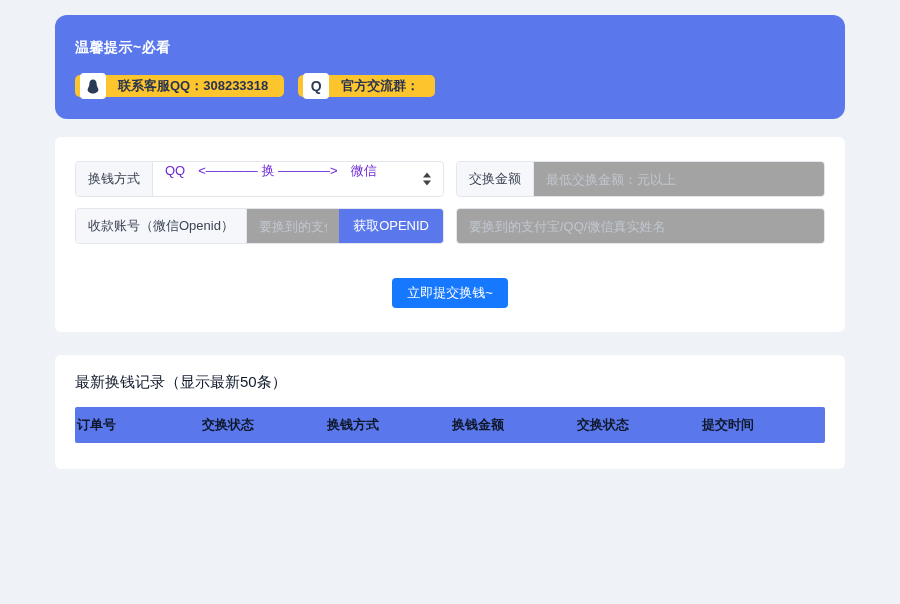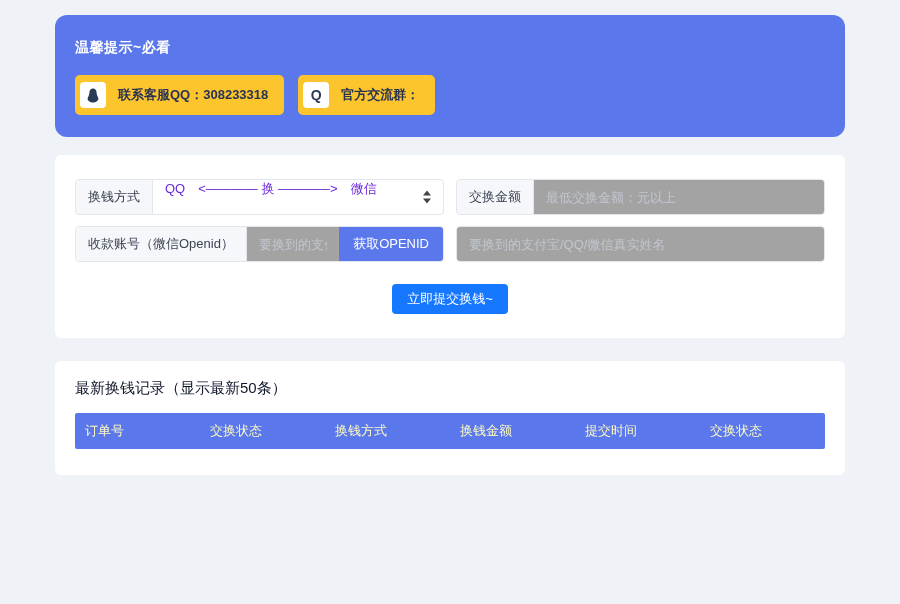--- a/index.html
+++ b/index.html
@@ -21,21 +21,21 @@
     padding: 24px 20px 22px 20px;
     color: #fff;
   }
   .notice-title { font-size: 14px; font-weight: bold; margin-bottom: 14px; letter-spacing: .5px; }
   .notice-list { list-style: circle outside; padding-left: 34px; }
   .notice-list li { line-height: 22px; font-size: 13px; max-width: 380px; }
   .notice-buttons { display: flex; gap: 14px; margin-top: 18px; }
   .contact-btn {
     display: inline-flex; align-items: center; gap: 12px;
     background: #fcc42d; border: none; border-radius: 5px;
-    height: 40px; padding: 5px 16px 5px 5px; cursor: pointer;
+    height: 22px; padding: 5px 16px 5px 5px; cursor: pointer;
     font-family: inherit;
   }
   .icon-box {
     width: 26px; height: 26px; background: #fff; border-radius: 4px;
     display: flex; align-items: center; justify-content: center;
     color: #2b3a55; font-weight: bold; font-size: 14px;
   }
   .contact-label { font-size: 13px; font-weight: bold; color: #273352; }
 
   
@@ -74,39 +74,39 @@
     border-right: 4px solid transparent; border-bottom: 5px solid #444;
   }
   .select-arrows .down {
     width: 0; height: 0; border-left: 4px solid transparent;
     border-right: 4px solid transparent; border-top: 5px solid #444;
   }
   .openid-btn {
     flex: 0 0 auto; background: #5a78ec; color: #fff; border: none;
     padding: 0 14px; font-size: 13px; cursor: pointer; font-family: inherit; text-align: center;
   }
-  .submit-row { text-align: center; margin-top: 22px; }
+  .submit-row { text-align: center; margin-top: 34px; }
   .submit-btn {
     background: #1677ff; color: #fff; border: none; border-radius: 4px;
     padding: 6px 15px; font-size: 13px; cursor: pointer; font-family: inherit;
   }
 
   
   .records-card {
     margin-top: 23px; background: #fff; border-radius: 6px;
     padding: 18px 20px 26px 20px;
   }
   .records-heading { font-size: 15px; color: #0f172a; margin-bottom: 15px; }
   .records-table-head {
     display: grid; grid-template-columns: repeat(6, 1fr);
     background: #5a78ec; height: 36px; align-items: center;
     border-radius: 2px;
   }
   .records-table-head .col {
-    color: #fef9c3; font-weight: normal; font-size: 13px; padding: 0 10px;
+    color: #0f172a; font-weight: bold; font-size: 13px; padding: 0 2px;
     white-space: nowrap;
   }
 </style>
 </head>
 <body>
 
 <div class="container">
 
   <div class="notice-card">
     <div class="notice-title">温馨提示~必看</div>
@@ -161,18 +161,18 @@
     </div>
   </div>
 
   <div class="records-card">
     <div class="records-heading">最新换钱记录（显示最新50条）</div>
     <div class="records-table-head">
       <span class="col">订单号</span>
       <span class="col">交换状态</span>
       <span class="col">换钱方式</span>
       <span class="col">换钱金额</span>
+      <span class="col">交换状态</span>
       <span class="col">提交时间</span>
-      <span class="col">交换状态</span>
     </div>
   </div>
 
 </div>
 
 </body></html>

